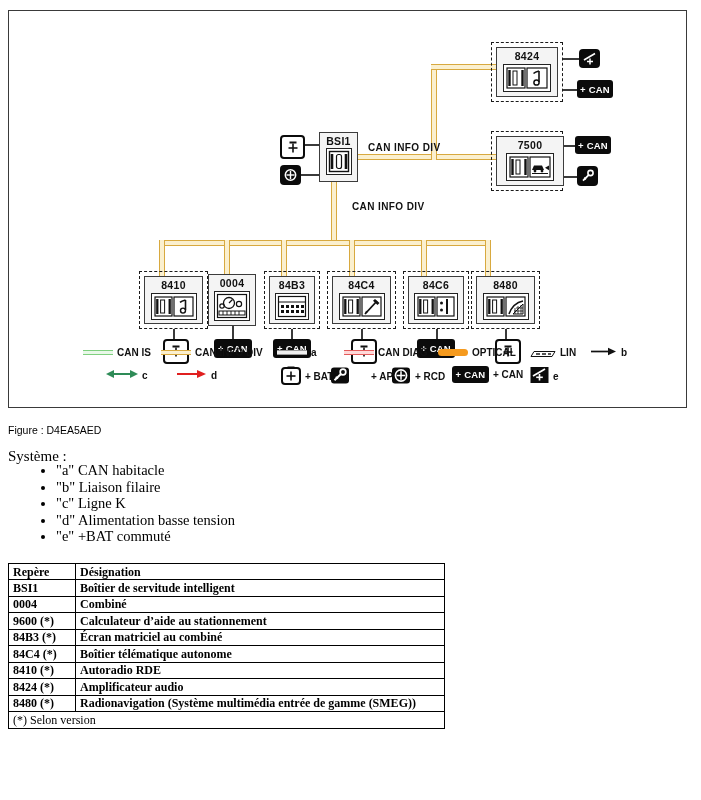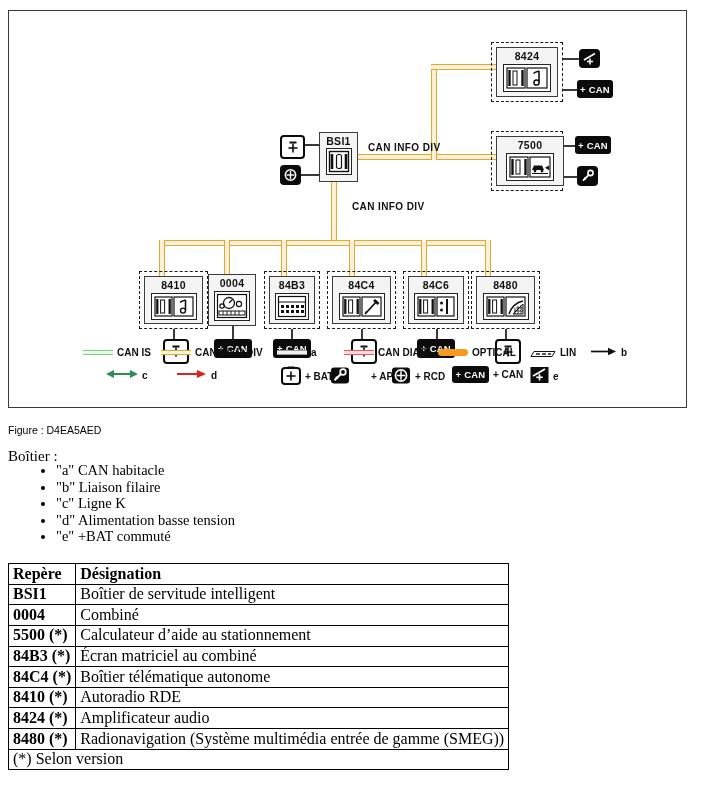--- a/index.html
+++ b/index.html
@@ -50,23 +50,23 @@
   .sw-lin{width:26px;height:8px;}
 
   
   #caption{position:absolute;left:8px;top:424px;font-family:"Liberation Sans",sans-serif;font-size:10.5px;color:#000;}
   #legende-title{position:absolute;left:8px;top:448px;font-size:15px;}
   #legende-list{position:absolute;left:34px;top:462px;margin:0;padding-left:22px;font-size:14.5px;line-height:16.6px;}
   #legende-list li{margin:0;padding:0;}
 
   
   #rep-table{position:absolute;left:8px;top:563px;width:437px;border-collapse:collapse;
-             font-size:16px;line-height:1.04;}
+             font-size:12px;line-height:1.04;}
   #rep-table td,#rep-table th{border:1.1px solid #000;padding:1.5px 4px;text-align:left;vertical-align:top;
-             font-weight:normal;white-space:nowrap;}
+             font-weight:bold;white-space:nowrap;}
   #rep-table th{font-weight:bold;}
   #rep-table td.rep{font-weight:bold;width:58px;}
   #rep-table td.full{font-weight:normal;}
 </style>
 </head>
 <body>
 
 <div id="figure-frame">
   <div id="diagram">
 
@@ -426,21 +426,21 @@
         </span>
         <span>e</span>
       </div>
     </div>
 
   </div>
 </div>
 
 <div id="caption">Figure : D4EA5AED</div>
 
-<div id="legende-title">Boîtier :</div>
+<div id="legende-title">Système :</div>
 <ul id="legende-list">
   <li>"a" CAN habitacle</li>
   <li>"b" Liaison filaire</li>
   <li>"c" Ligne K</li>
   <li>"d" Alimentation basse tension</li>
   <li>"e" +BAT commuté</li>
 </ul>
 
 <table id="rep-table">
   <tbody>
@@ -450,21 +450,21 @@
     </tr>
     <tr>
       <td class="rep">BSI1</td>
       <td>Boîtier de servitude intelligent</td>
     </tr>
     <tr>
       <td class="rep">0004</td>
       <td>Combiné</td>
     </tr>
     <tr>
-      <td class="rep">5500 (*)</td>
+      <td class="rep">9600 (*)</td>
       <td>Calculateur d’aide au stationnement</td>
     </tr>
     <tr>
       <td class="rep">84B3 (*)</td>
       <td>Écran matriciel au combiné</td>
     </tr>
     <tr>
       <td class="rep">84C4 (*)</td>
       <td>Boîtier télématique autonome</td>
     </tr>

